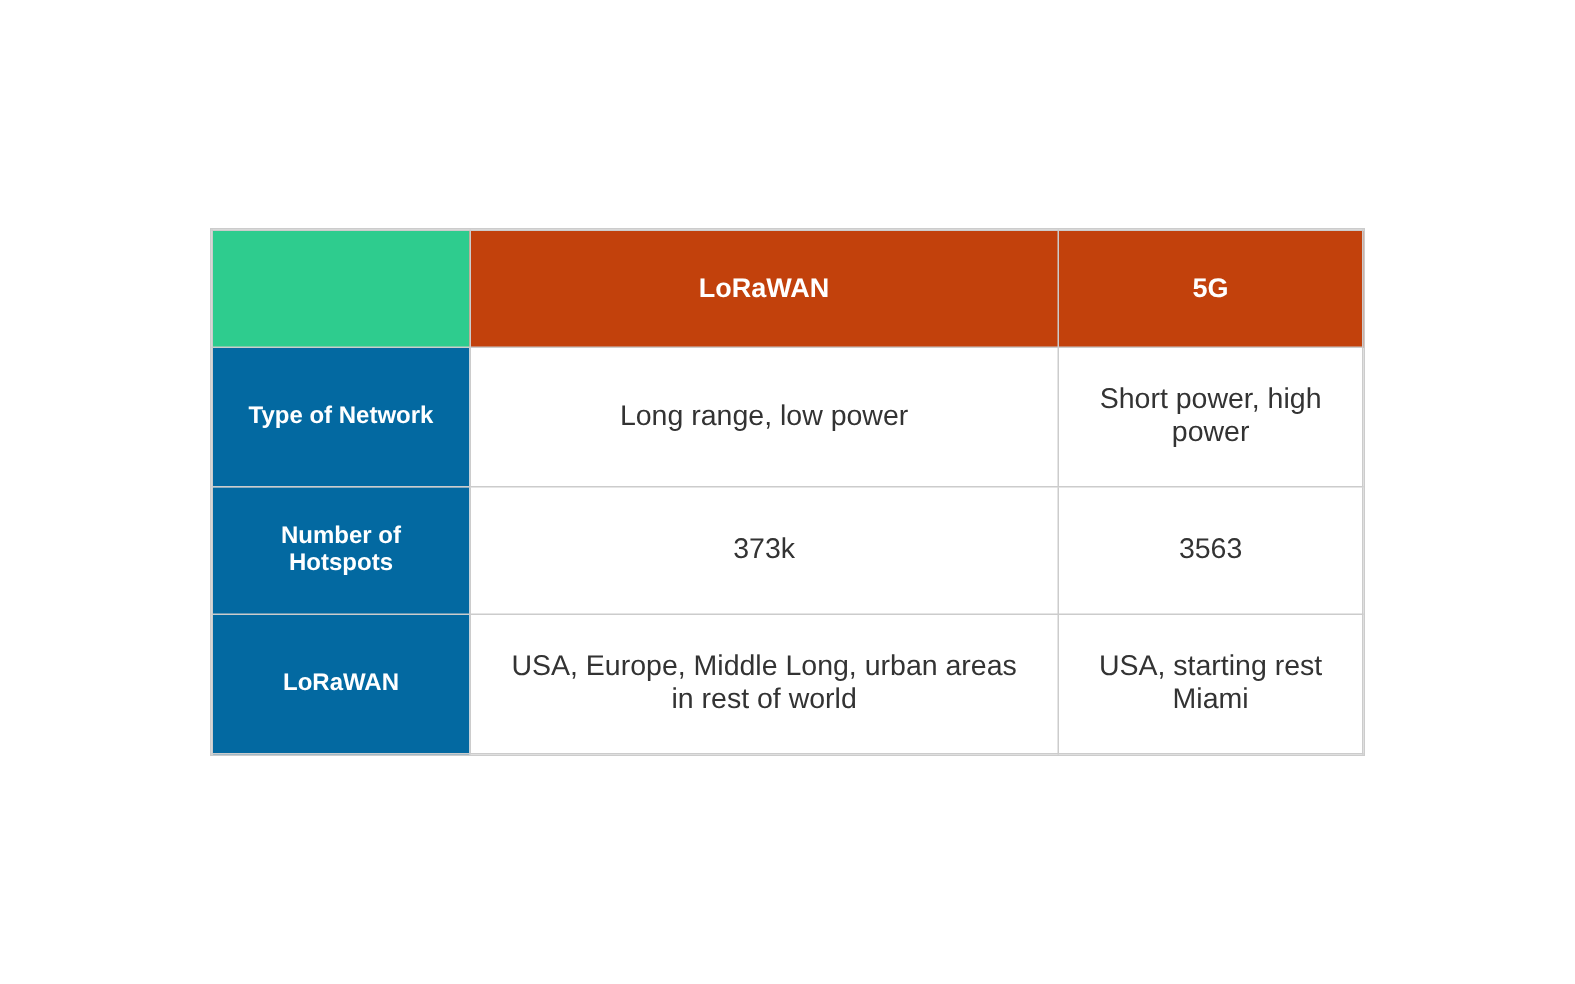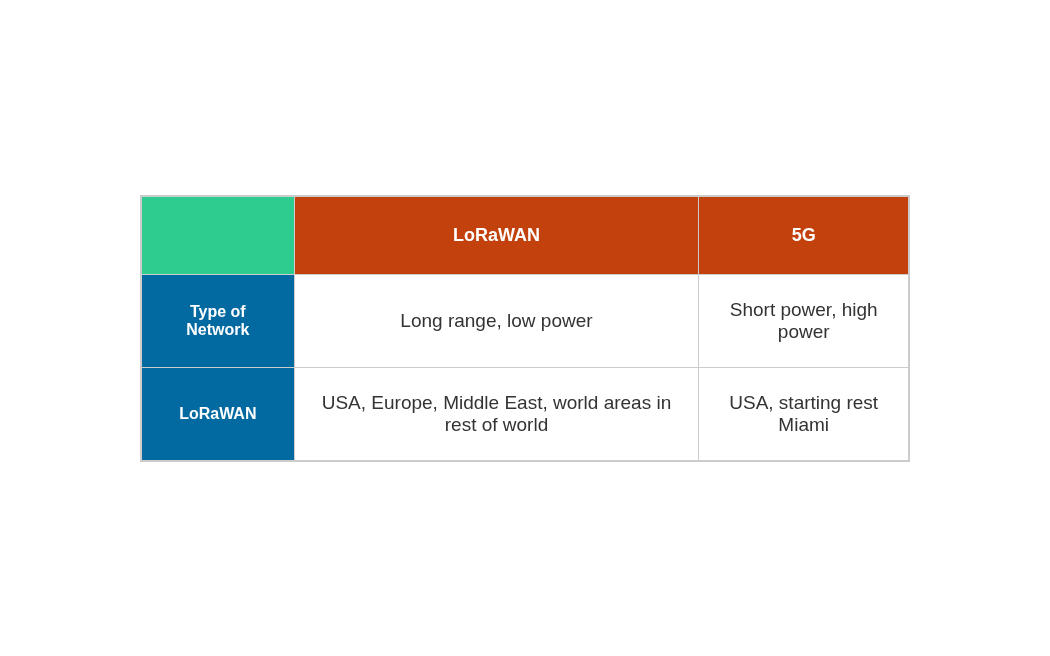--- a/index.html
+++ b/index.html
@@ -77,19 +77,24 @@
         <th>5G</th>
       </tr>
     </thead>
     <tbody id="table-body">
     <tr class="data-row">
           <td>Type of Network</td>
           <td>Long range, low power</td>
           <td>Short power, high power</td>
         </tr>
         <tr class="data-row">
+          <td>Number of Hotspots</td>
+          <td>373k</td>
+          <td>3563</td>
+        </tr>
+        <tr class="data-row">
           <td>LoRaWAN</td>
-          <td>USA, Europe, Middle East, world areas in rest of world</td>
+          <td>USA, Europe, Middle Long, urban areas in rest of world</td>
           <td>USA, starting rest Miami</td>
         </tr>
       </tbody>
   </table>
 </div>
 
 </body></html>

